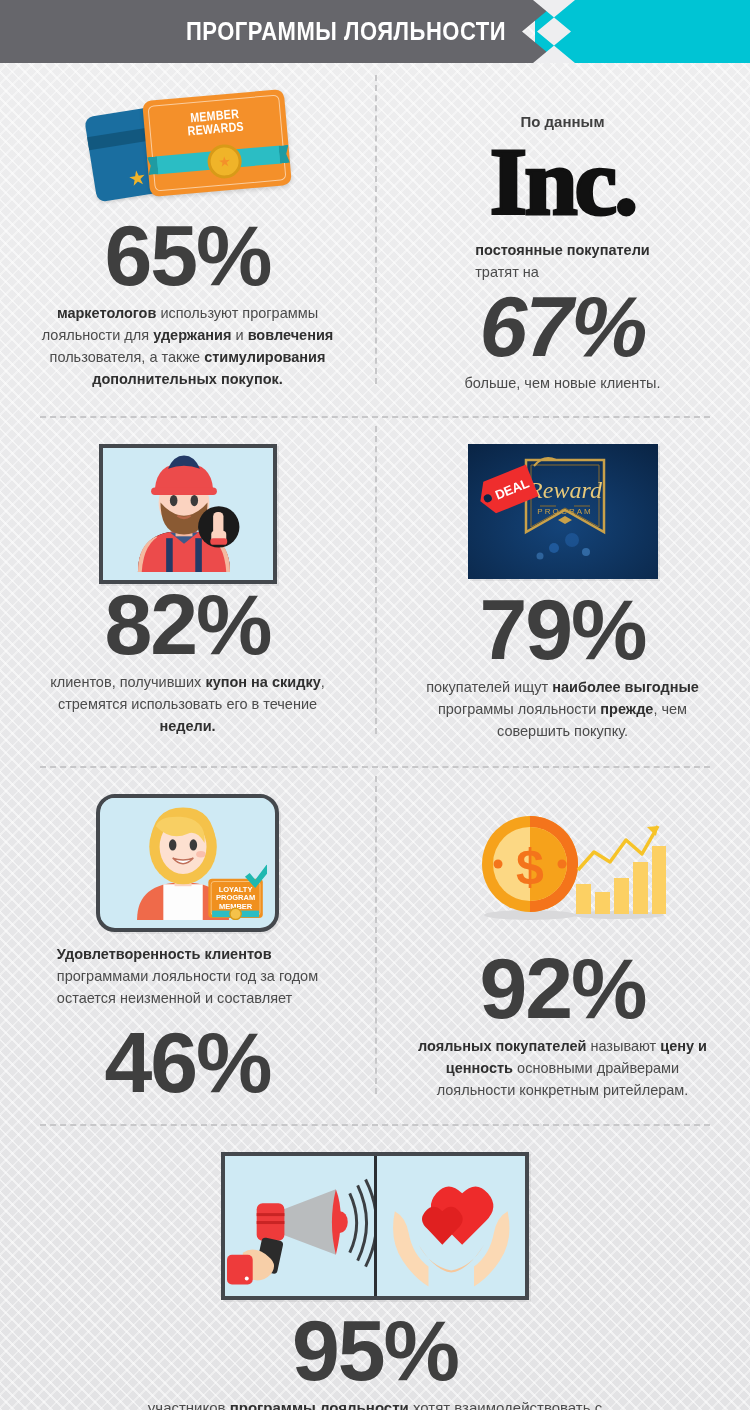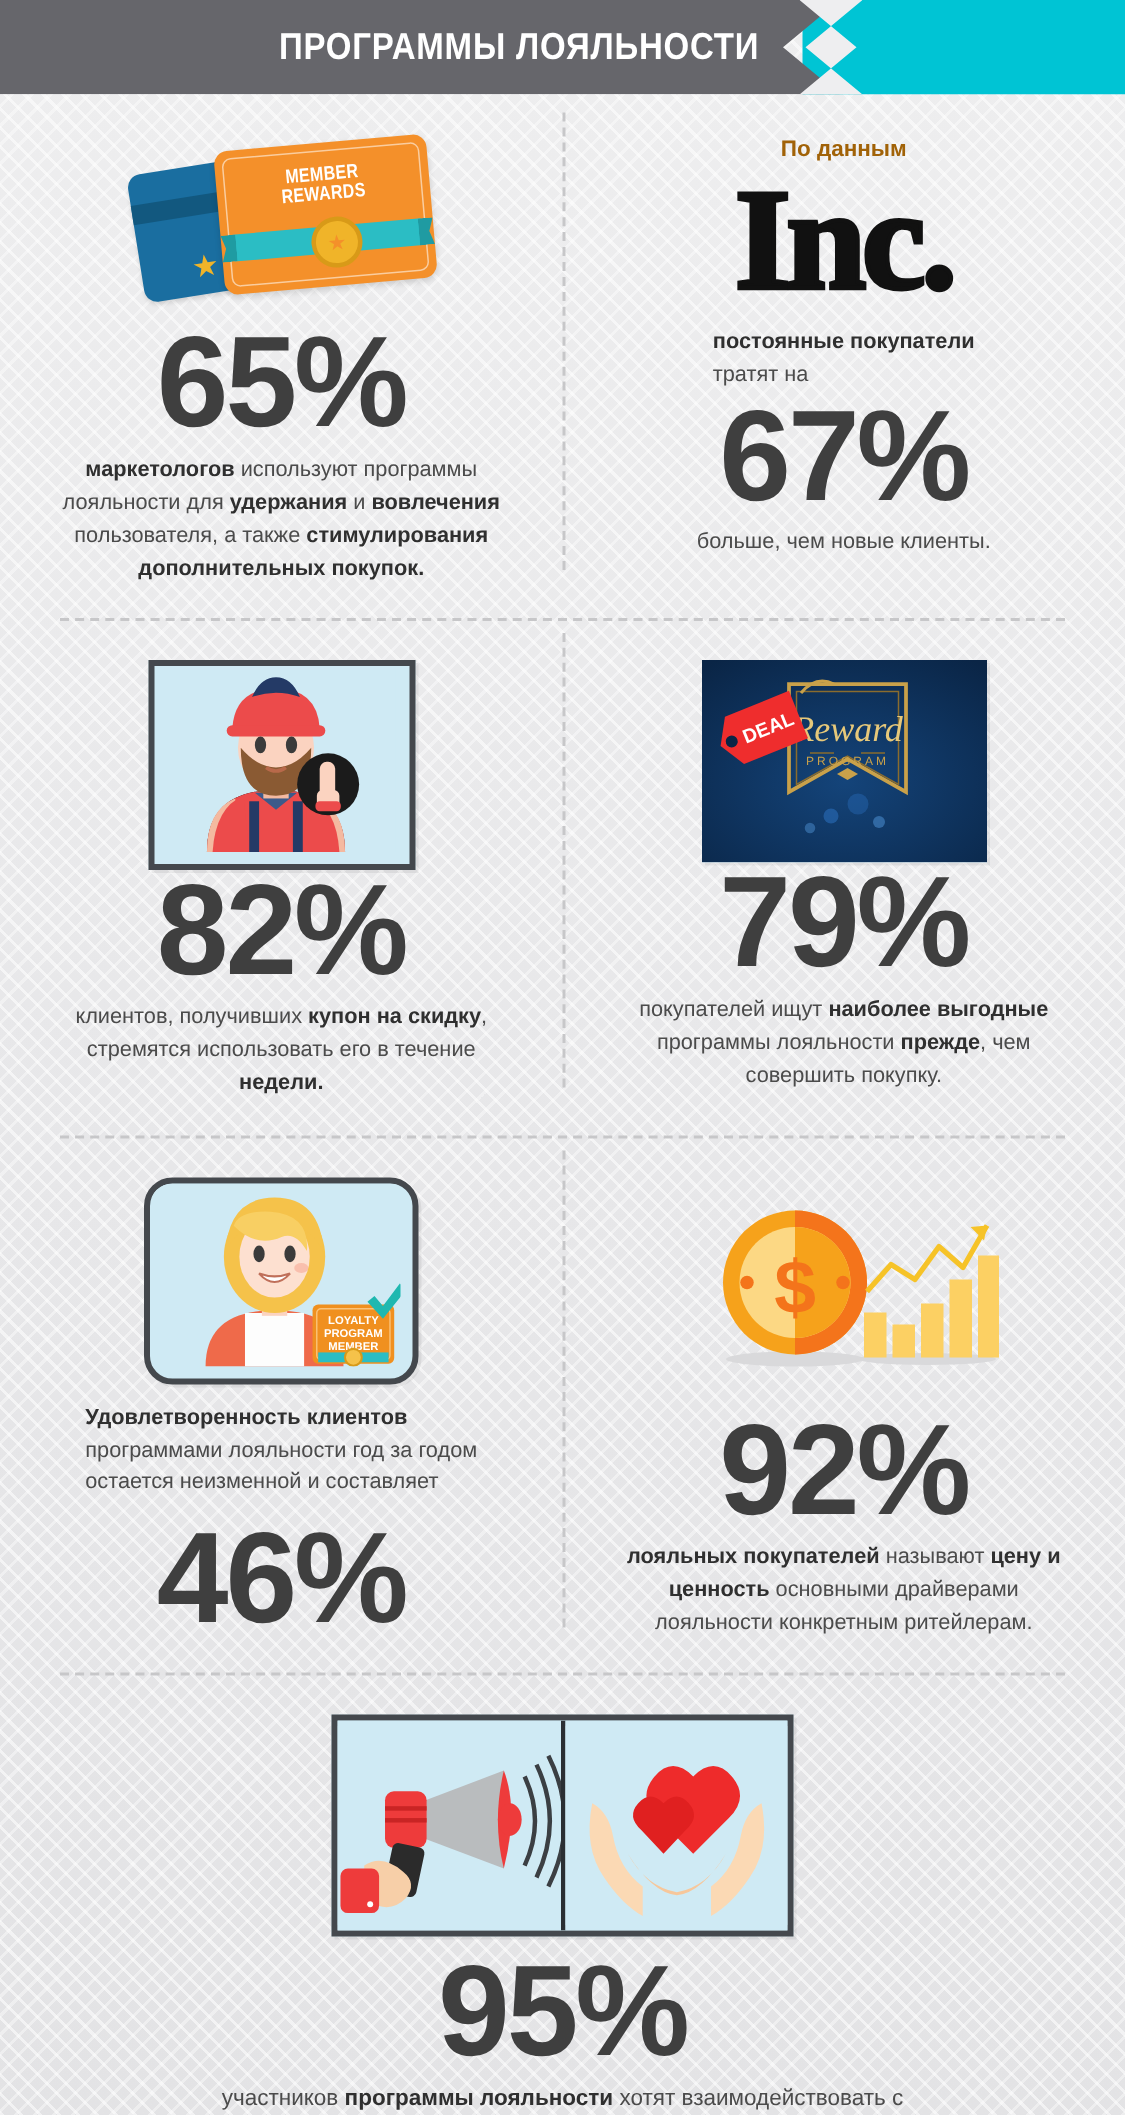--- a/index.html
+++ b/index.html
@@ -158,24 +158,24 @@
             </div>
             <div class="ribbon"></div>
             <div class="medal">★</div>
           </div>
         </div>
         <div class="bignum">65%</div>
         <div class="caption"><b>маркетологов</b> используют программы лояльности для <b>удержания</b> и <b>вовлечения</b> пользователя, а также <b>стимулирования дополнительных покупок.</b></div>
       </div>
 
       <div class="cell half">
-        <div style="font-size:15px;font-weight:bold;color:#a16207;margin-top:0;">По данным</div>
+        <div style="font-size:15px;font-weight:bold;color:#404040;margin-top:22px;">По данным</div>
         <div class="inc-logo" style="margin:4px 0 10px;">Inc.</div>
         <div class="pre-label"><b>постоянные покупатели</b><br>тратят на</div>
-        <div class="bignum" style="margin-top:2px;">67%</div>
+        <div class="bignum" style="margin-top:2px;font-style:italic;">67%</div>
         <div class="caption">больше, чем новые клиенты.</div>
       </div>
     </div>
 
     <div class="hdash" style="margin-top:22px;"></div>
 
     <div class="row" style="padding-top:26px;">
       <div class="vdash" style="top:8px;bottom:8px;"></div>
 
       <div class="cell half">
@@ -249,21 +249,21 @@
             <path d="M90 76 l7-4 l7 4 l-7 4z" fill="#c9a14a"></path>
 
             <g transform="rotate(-22 48 44)">
               <path d="M20 26 h46 v34 h-46 l-10 -17z" fill="#ef2d2d"></path>
               <circle cx="18" cy="43" r="4" fill="#0a2546"></circle>
               <text x="44" y="48" text-anchor="middle" fill="#fff" font-family="Liberation Sans, sans-serif" font-weight="bold" font-size="13">DEAL</text>
             </g>
             <path d="M66 22 q10 -12 22 -6" stroke="#c9a14a" stroke-width="2" fill="none"></path>
           </svg>
         </div>
-        <div class="bignum" style="">79%</div>
+        <div class="bignum" style="margin-top:10px;">79%</div>
         <div class="caption">покупателей ищут <b>наиболее выгодные</b> программы лояльности <b>прежде</b>, чем совершить покупку.</div>
       </div>
     </div>
 
     <div class="hdash" style="margin-top:24px;"></div>
 
     <div class="row" style="padding-top:26px;">
       <div class="vdash" style="top:8px;bottom:8px;"></div>
 
       <div class="cell half">

